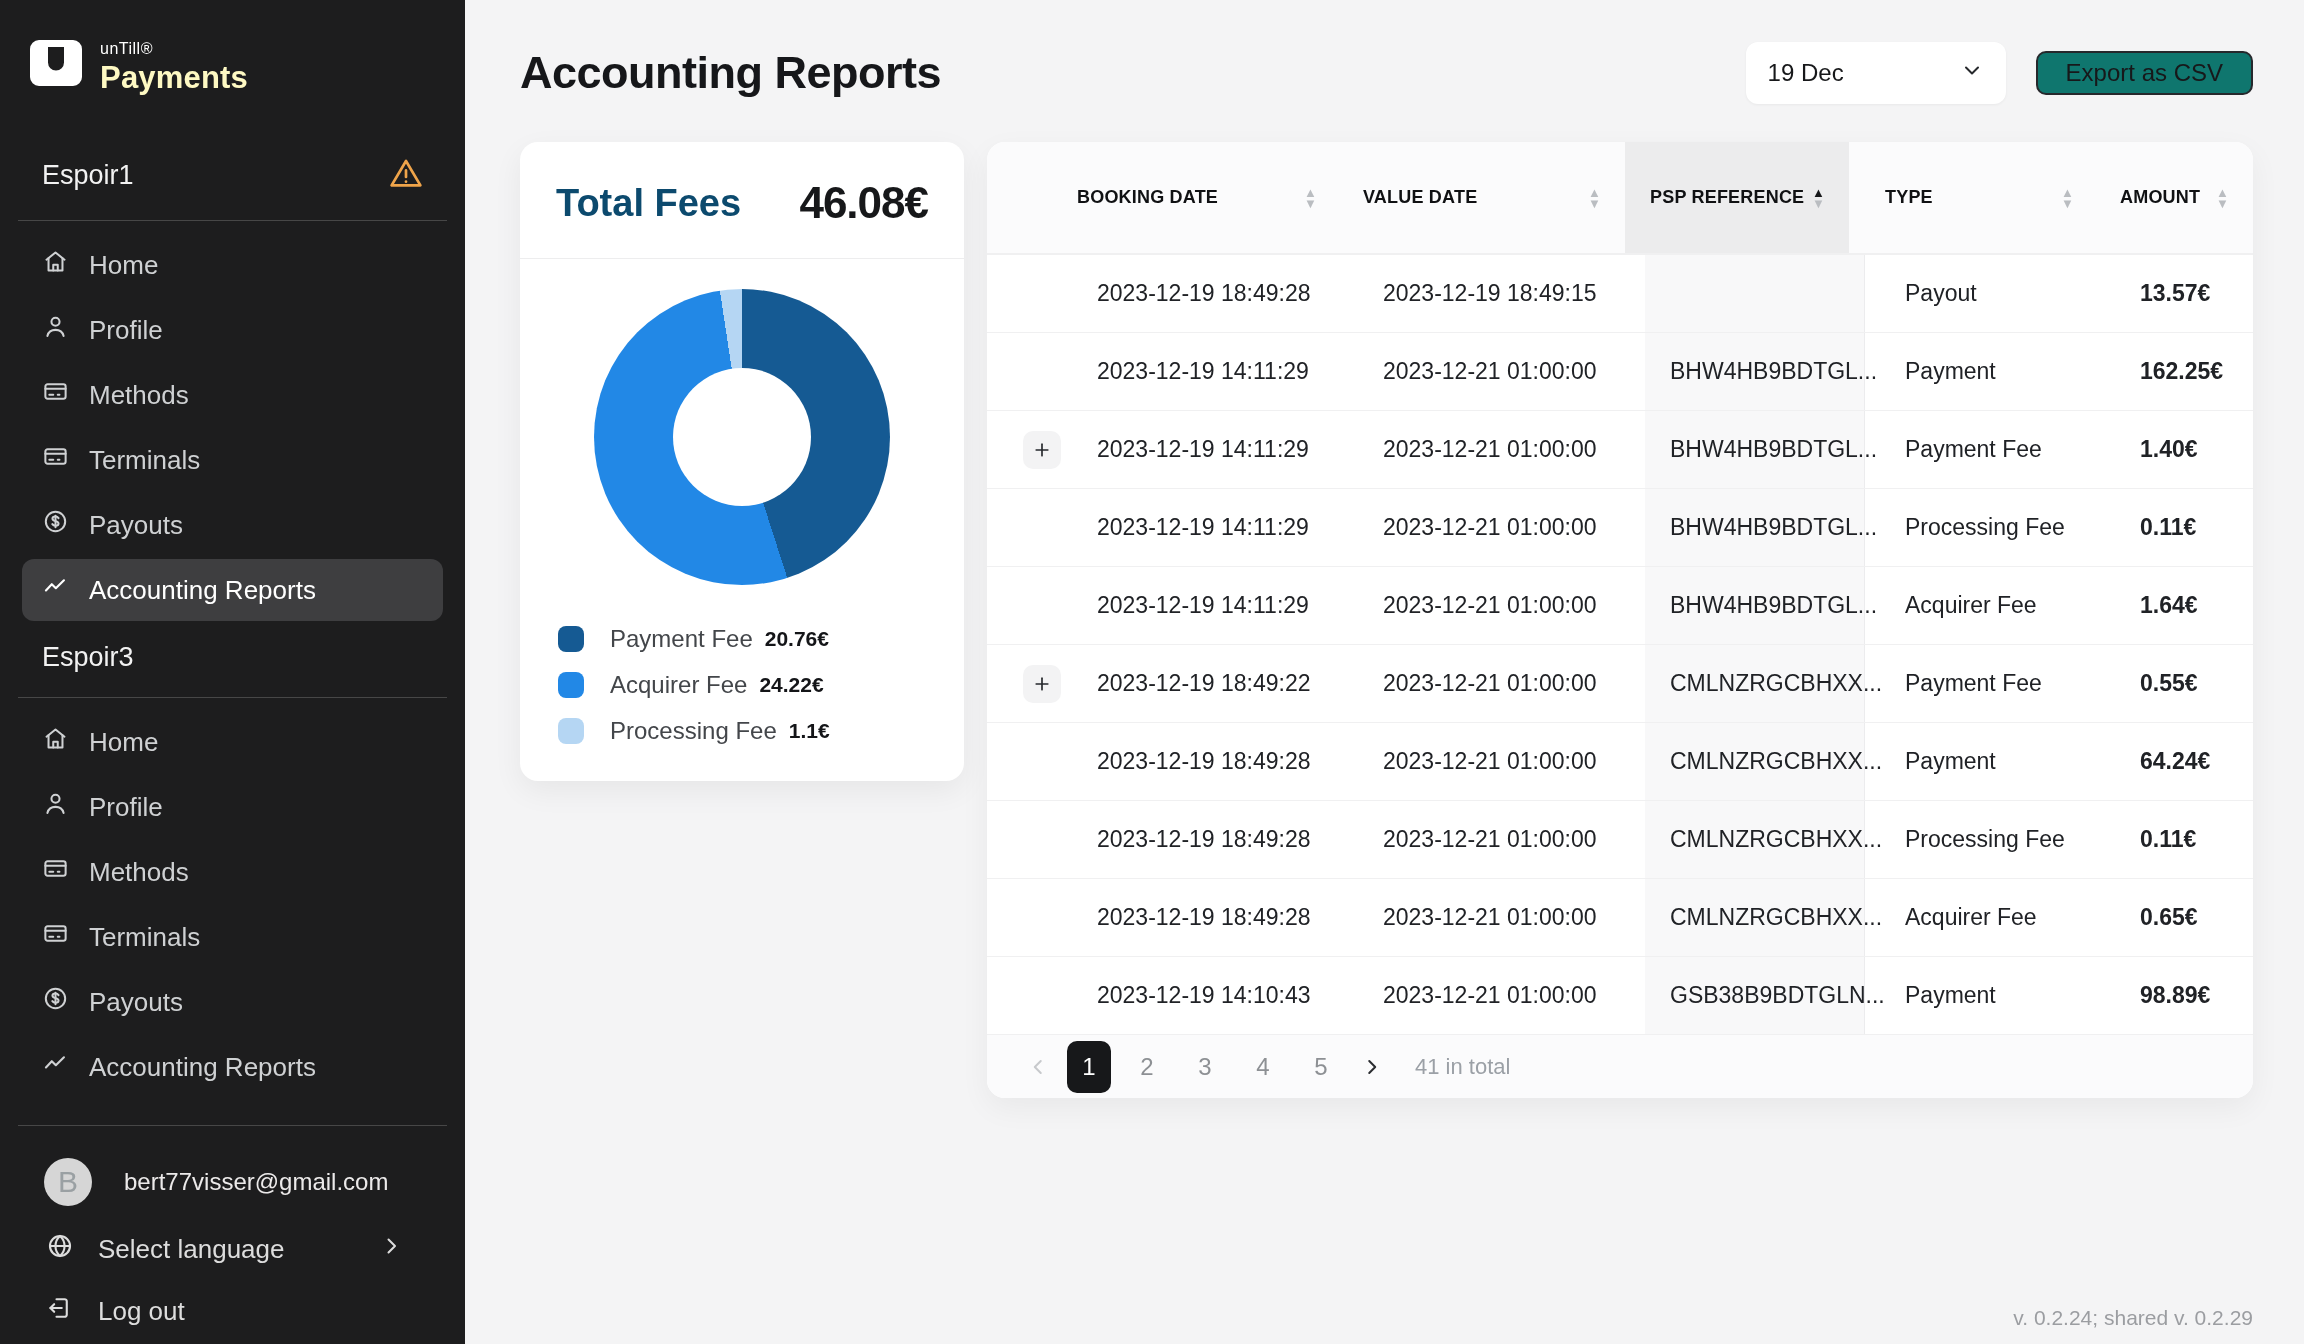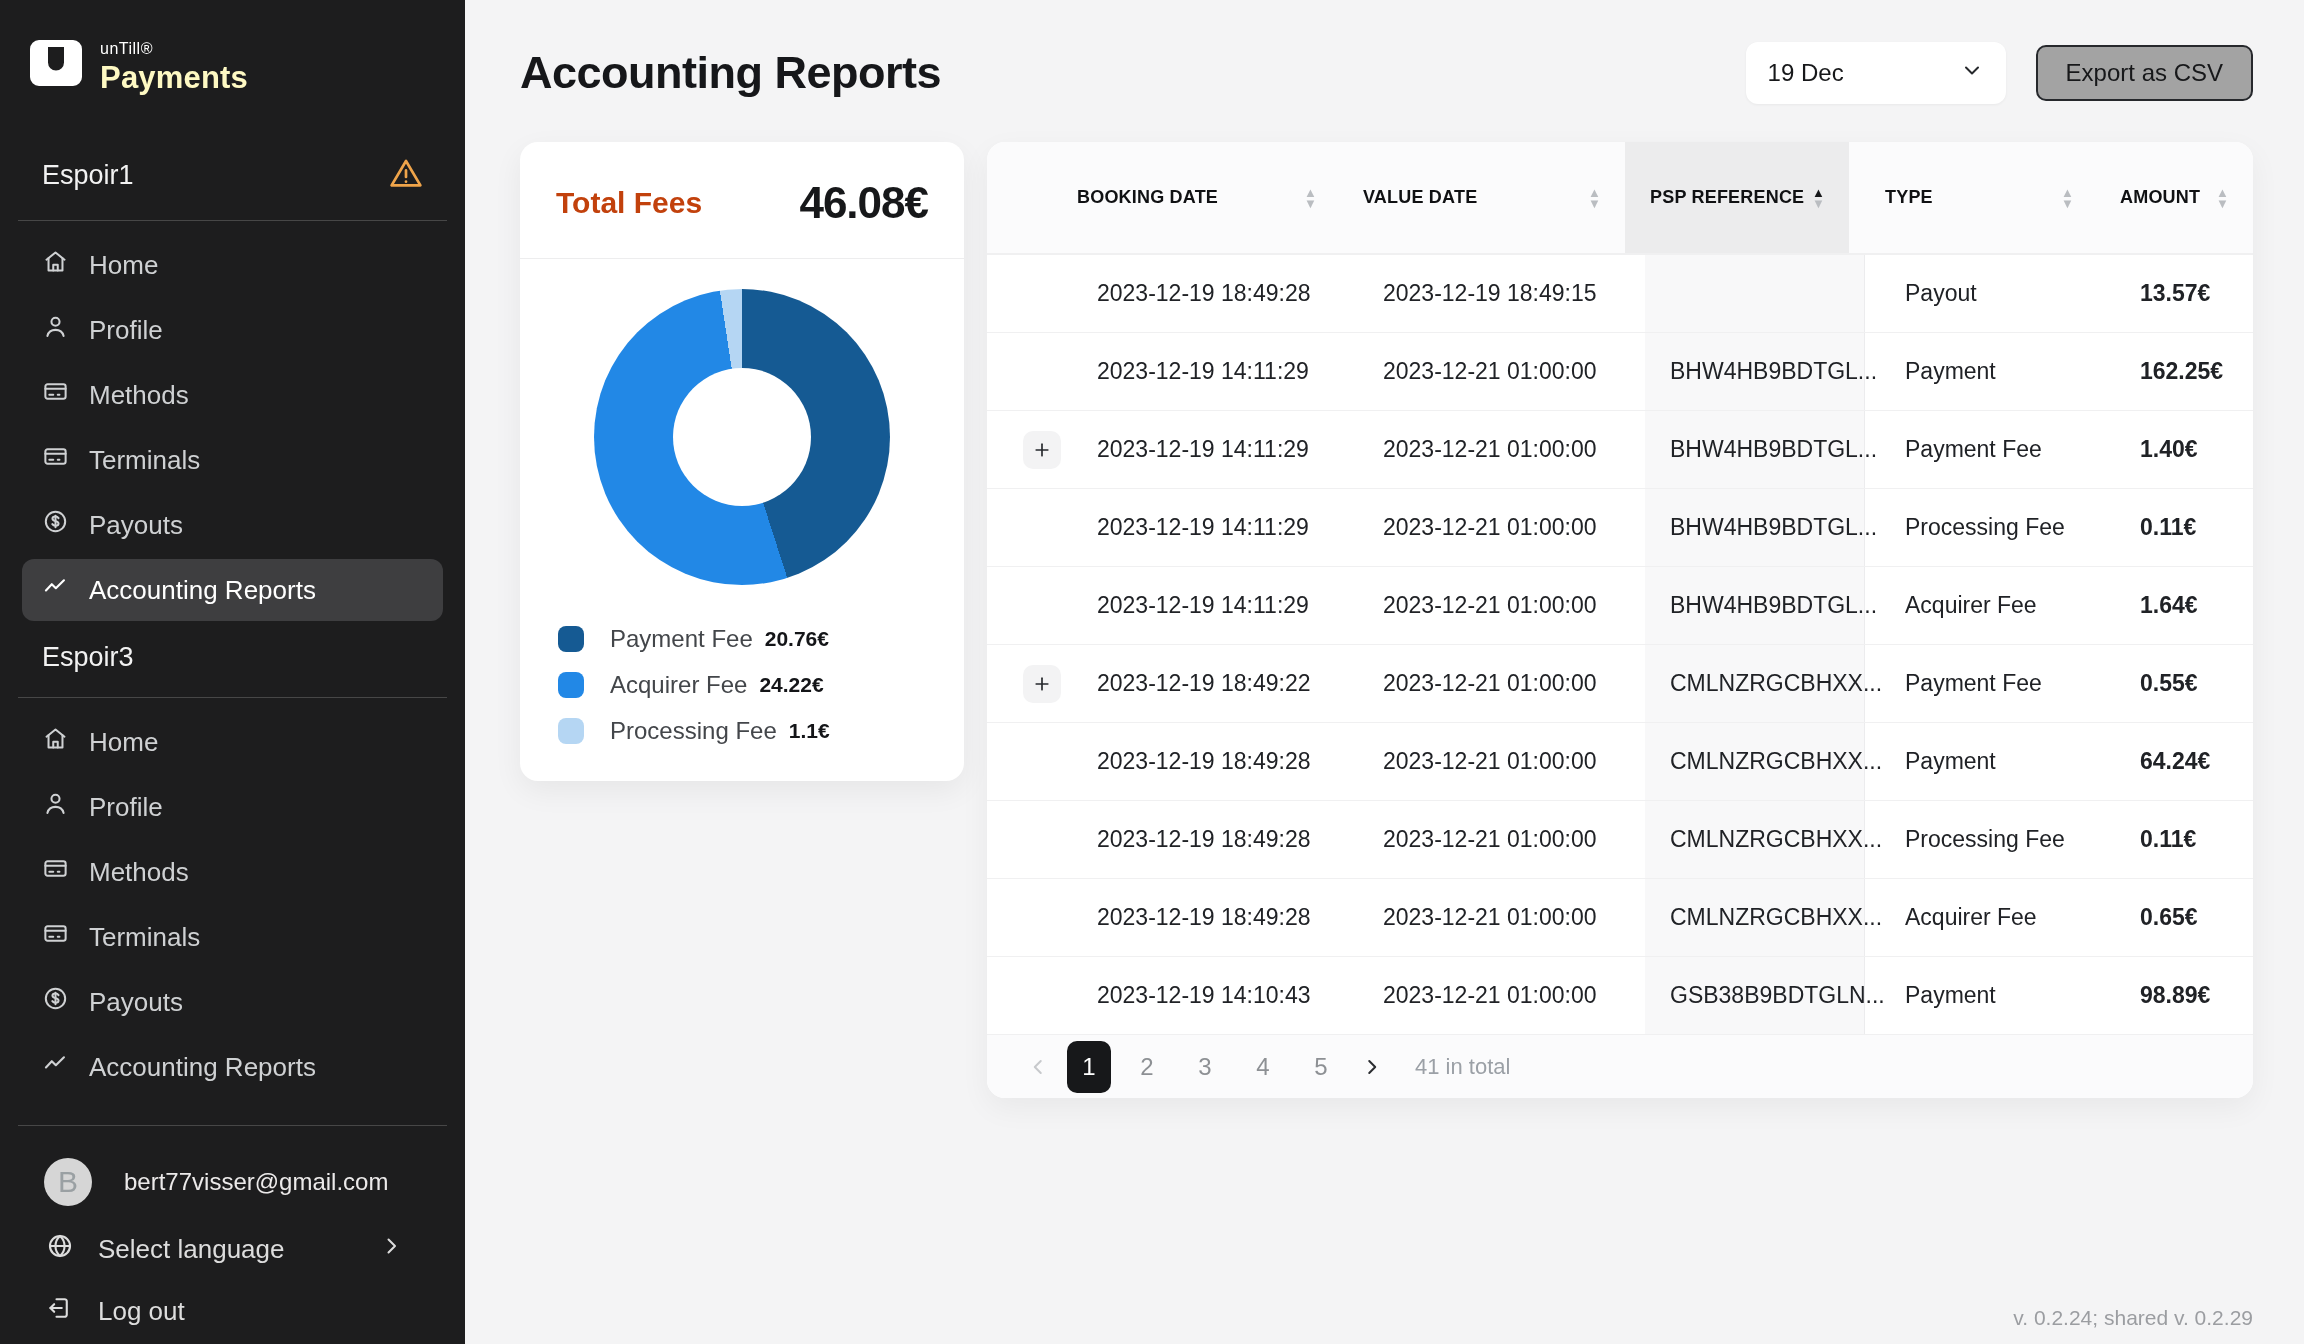--- a/index.html
+++ b/index.html
@@ -34,31 +34,31 @@
   .util-row .chev { margin-right:62px; }
 
   
   .main { flex:1; background:#f4f4f5; position:relative; padding:0 51px 0 55px; }
   .page-header { display:flex; justify-content:space-between; align-items:center; margin-top:42px; }
   .page-title { font-size:45px; font-weight:700; color:#16171a; letter-spacing:-.5px; }
   .hdr-controls { display:flex; align-items:center; gap:30px; }
   .date-select { width:260px; height:62px; background:#fff; border-radius:12px;
     display:flex; align-items:center; justify-content:space-between; padding:0 22px;
     font-size:24px; color:#17181a; cursor:pointer; box-shadow:0 1px 3px rgba(0,0,0,.05); }
-  .export-btn { height:56px; background:#a3a3a3; border:2px solid #26282c; border-radius:10px;
+  .export-btn { height:44px; background:#0f766e; border:2px solid #26282c; border-radius:10px;
     font-size:24px; color:#17181a; padding:0 28px; display:flex; align-items:center; cursor:pointer; }
 
   .content { display:flex; gap:23px; margin-top:38px; align-items:flex-start; }
 
   
   .fees-card { width:444px; background:#fff; border-radius:18px;
     box-shadow:0 10px 30px rgba(0,0,0,.06); padding-bottom:36px; }
   .fees-head { display:flex; justify-content:space-between; align-items:center;
     padding:36px 36px 30px 36px; }
-  .fees-title { font-size:30px; font-weight:700; color:#c2410c; }
+  .fees-title { font-size:38px; font-weight:700; color:#0c4a6e; }
   .fees-total { font-size:44px; font-weight:700; color:#17181a; letter-spacing:-1px; }
   .fees-divider { border-top:1px solid #ededee; }
   .donut-wrap { display:flex; justify-content:center; margin-top:30px; }
   .donut { width:296px; height:296px; border-radius:50%; position:relative; }
   .donut-hole { position:absolute; left:50%; top:50%; width:138px; height:138px;
     transform:translate(-50%,-50%); background:#fff; border-radius:50%; }
   .legend { margin:40px 0 0 38px; display:flex; flex-direction:column; gap:18px; }
   .legend-row { display:flex; align-items:center; }
   .swatch { width:26px; height:26px; border-radius:8px; margin-right:26px; }
   .legend-label { font-size:24px; color:#43464a; margin-right:12px; }

